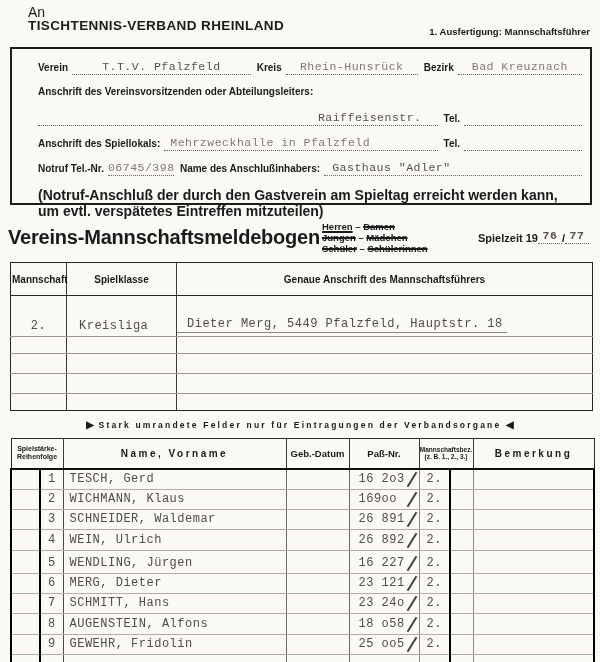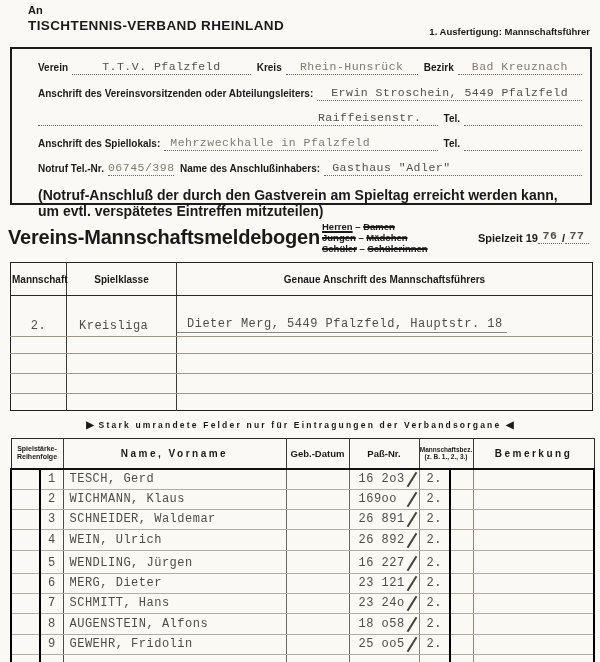--- a/index.html
+++ b/index.html
@@ -1,20 +1,20 @@
 <!DOCTYPE html>
 <html><head>
 <meta charset="utf-8">
 <style>
   html,body{margin:0;padding:0;background:#e8e6e0;}
   #page{position:relative;width:600px;height:662px;background:#faf9f5;overflow:hidden;
         font-family:"Liberation Sans",sans-serif;color:#1a1a1a;}
 
   
-  .an{position:absolute;left:28px;top:4px;font-size:11px;font-weight:bold;}
+  .an{position:absolute;left:28px;top:4px;font-size:14px;font-weight:normal;}
   .org{position:absolute;left:28px;top:18px;font-size:13.5px;font-weight:bold;letter-spacing:.4px;}
   .copy{position:absolute;right:10px;top:26px;font-size:9.5px;font-weight:bold;}
 
   
   .cbox{position:absolute;left:10px;top:47px;width:582px;height:158px;border:2px solid #1c1c1c;box-sizing:border-box;padding-left:45px;}
   .frow{position:absolute;left:26px;right:8px;display:flex;align-items:flex-end;}
   .lbl{font-weight:bold;font-size:10px;white-space:nowrap;padding:0 4px 1px 0;line-height:13px;}
   .fill{border-bottom:1px dotted #6a665f;text-align:center;height:15px;line-height:16px;white-space:nowrap;}
   .tw{font-family:"Liberation Mono","DejaVu Sans Mono",monospace;font-size:11.5px;
       color:#54504a;letter-spacing:.5px;}
@@ -77,21 +77,20 @@
     <div class="frow" style="top:10px;">
       <span class="lbl">Verein</span>
       <span class="fill tw" style="flex:1.15;">T.T.V. Pfalzfeld</span>
       <span class="lbl" style="padding-left:6px;">Kreis</span>
       <span class="fill tw lt" style="flex:0.85;">Rhein-Hunsrück</span>
       <span class="lbl" style="padding-left:6px;">Bezirk</span>
       <span class="fill tw lt" style="flex:0.8;">Bad Kreuznach</span>
     </div>
     <div class="frow" style="top:36px;">
       <span class="lbl">Anschrift des Vereinsvorsitzenden oder Abteilungsleiters:</span>
-      <span class="fill tw" style="flex:1;">Erwin Stroschein, 5449 Pfalzfeld</span>
     </div>
     <div class="frow" style="top:61px;">
       <span class="fill tw" style="flex:1;text-align:right;padding-right:16px;">Raiffeisenstr.</span>
       <span class="lbl" style="padding-left:6px;">Tel.</span>
       <span class="fill" style="width:118px;"></span>
     </div>
     <div class="frow" style="top:86px;">
       <span class="lbl">Anschrift des Spiellokals:</span>
       <span class="fill tw lt" style="flex:1;text-align:left;padding-left:6px;">Mehrzweckhalle in Pfalzfeld</span>
       <span class="lbl" style="padding-left:6px;">Tel.</span>

